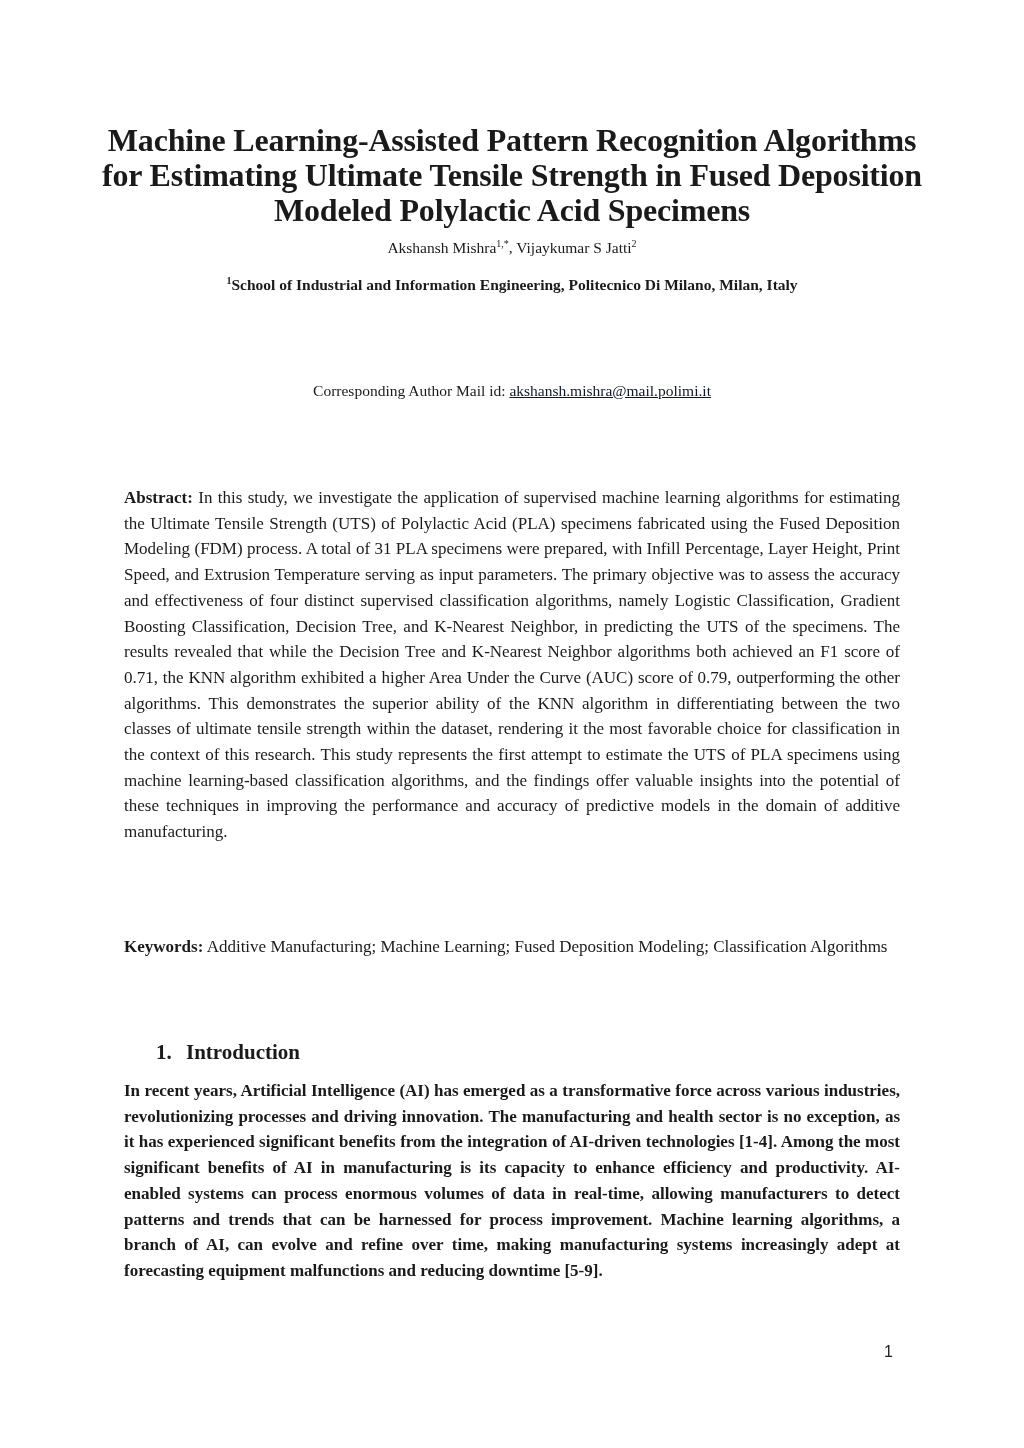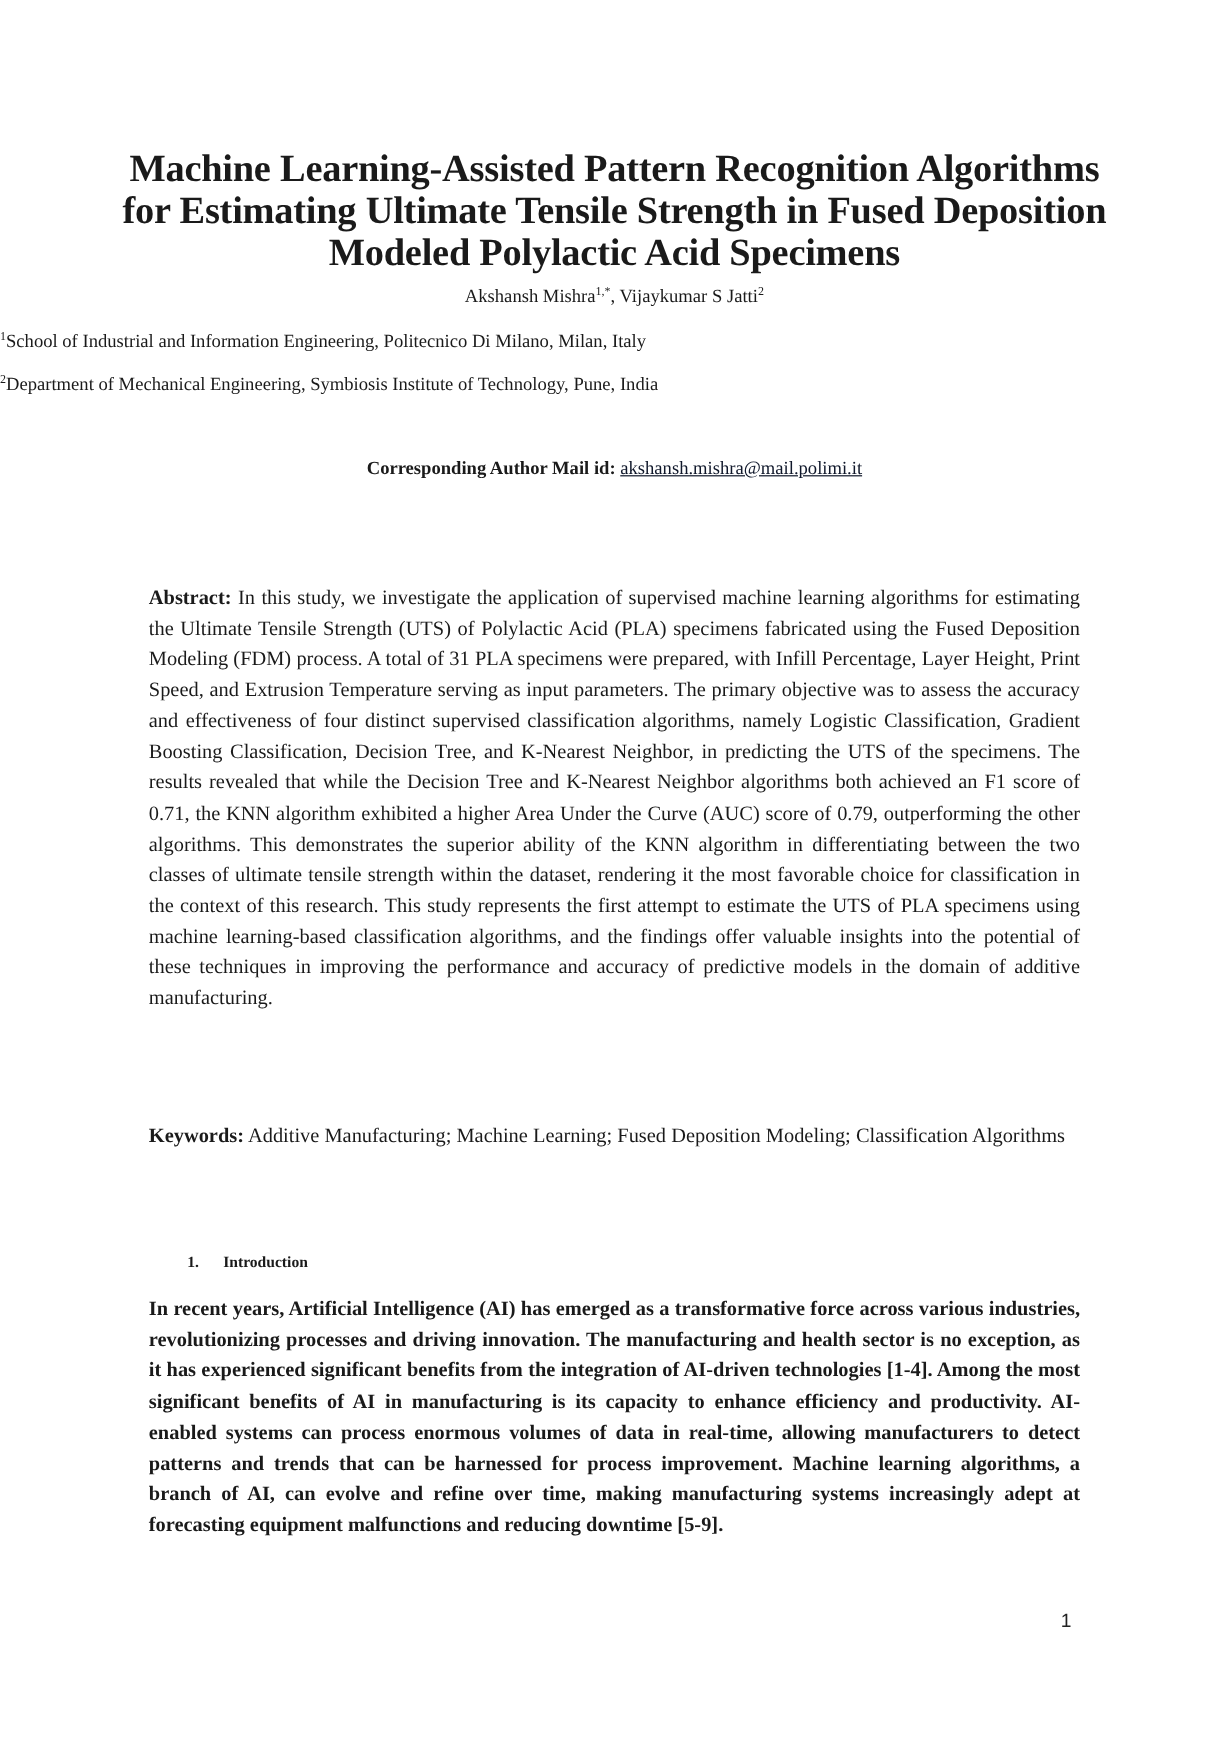--- a/index.html
+++ b/index.html
@@ -1,53 +1,50 @@
 <!DOCTYPE html>
 <html><head>
 <meta charset="utf-8">
 <style>
   html, body { margin: 0; padding: 0; background: #ffffff; }
   body { width: 1024px; height: 1448px; position: relative; overflow: hidden; font-family: "Liberation Serif", serif; color: #1a1a1a; }
   .page { position: absolute; left: 0; top: 0; width: 1024px; height: 1448px; }
   .title { position: absolute; left: 100px; width: 824px; top: 123px; text-align: center; font-weight: bold; font-size: 32px; line-height: 35px; letter-spacing: -0.2px; }
   .authors { position: absolute; left: 0; width: 1024px; top: 238px; text-align: center; font-size: 15.5px; line-height: 20px; }
-  .aff { position: absolute; left: 0; width: 1024px; font-size: 15.5px; line-height: 20px; }
+  .aff { position: absolute; left: 0; width: 1024px; text-align: center; font-size: 15.5px; line-height: 20px; font-weight: bold; }
   .aff1 { top: 275px; }
   .aff2 { top: 311px; }
   sup { font-size: 10px; vertical-align: 6px; line-height: 0; }
   .corr { position: absolute; left: 0; width: 1024px; top: 381px; text-align: center; font-size: 15.5px; line-height: 20px; }
-  .corr b { font-weight: bold; }
+  .corr b { font-weight: normal; }
   .corr a { color: #0f172a; text-decoration: underline; }
   .para { position: absolute; left: 124px; width: 776px; font-size: 17px; line-height: 25.7px; text-align: justify; }
   .abstract { top: 485px; }
   .keywords { top: 934px; }
   .intro-body { top: 1078px; font-weight: bold; }
   .para b { font-weight: bold; }
-  .heading { position: absolute; left: 156px; top: 1039px; font-size: 13px; font-weight: bold; line-height: 26px; }
+  .heading { position: absolute; left: 156px; top: 1039px; font-size: 21px; font-weight: bold; line-height: 26px; }
   .heading .num { display: inline-block; width: 30px; }
   .pagenum { position: absolute; left: 884px; top: 1343px; font-family: "Liberation Sans", sans-serif; font-size: 16px; color: #222; }
 </style>
 </head>
 <body>
 
 <div class="page">
 
   <div class="title">Machine Learning-Assisted Pattern Recognition Algorithms for Estimating Ultimate Tensile Strength in Fused Deposition Modeled Polylactic Acid Specimens</div>
 
   <div class="authors">
     <span>Akshansh Mishra</span><sup>1,*</sup><span>, </span><span>Vijaykumar S Jatti</span><sup>2</sup>
   </div>
 
   <div class="aff aff1">
     <sup>1</sup><span>School of Industrial and Information Engineering, Politecnico Di Milano, Milan, Italy</span>
   </div>
 
-  <div class="aff aff2">
-    <sup>2</sup><span>Department of Mechanical Engineering, Symbiosis Institute of Technology, Pune, India</span>
-  </div>
 
   <div class="corr">
     <b>Corresponding Author Mail id:</b>
     <a>akshansh.mishra@mail.polimi.it</a>
   </div>
 
   <div class="para abstract"><b>Abstract:</b> <span>In this study, we investigate the application of supervised machine learning algorithms for estimating the Ultimate Tensile Strength (UTS) of Polylactic Acid (PLA) specimens fabricated using the Fused Deposition Modeling (FDM) process. A total of 31 PLA specimens were prepared, with Infill Percentage, Layer Height, Print Speed, and Extrusion Temperature serving as input parameters. The primary objective was to assess the accuracy and effectiveness of four distinct supervised classification algorithms, namely Logistic Classification, Gradient Boosting Classification, Decision Tree, and K-Nearest Neighbor, in predicting the UTS of the specimens. The results revealed that while the Decision Tree and K-Nearest Neighbor algorithms both achieved an F1 score of 0.71, the KNN algorithm exhibited a higher Area Under the Curve (AUC) score of 0.79, outperforming the other algorithms. This demonstrates the superior ability of the KNN algorithm in differentiating between the two classes of ultimate tensile strength within the dataset, rendering it the most favorable choice for classification in the context of this research. This study represents the first attempt to estimate the UTS of PLA specimens using machine learning-based classification algorithms, and the findings offer valuable insights into the potential of these techniques in improving the performance and accuracy of predictive models in the domain of additive manufacturing.</span></div>
 
   <div class="para keywords"><b>Keywords:</b> <span>Additive Manufacturing; Machine Learning; Fused Deposition Modeling; Classification Algorithms</span></div>
 

